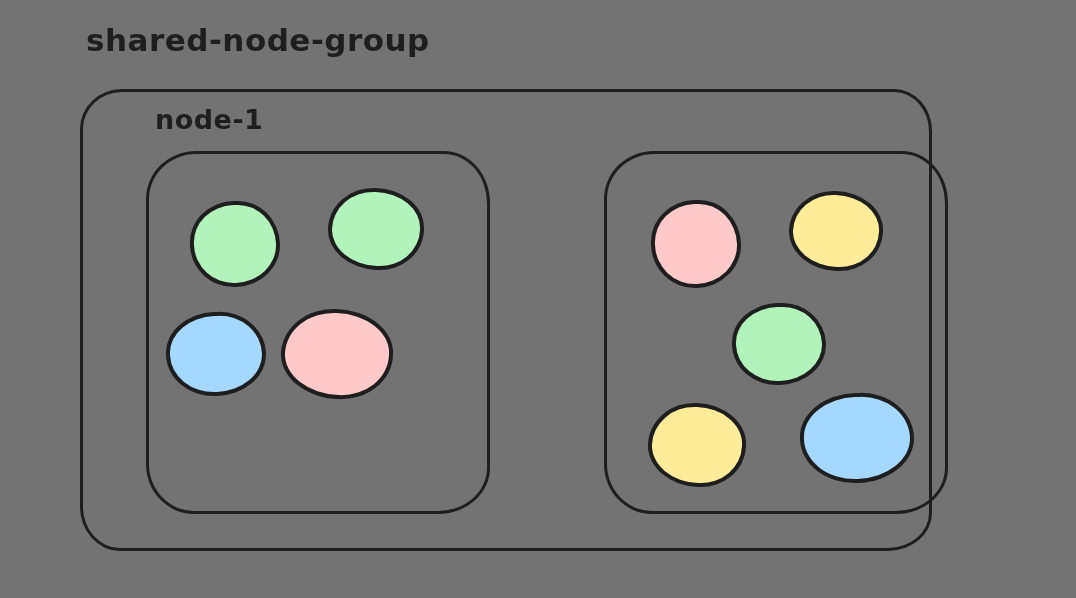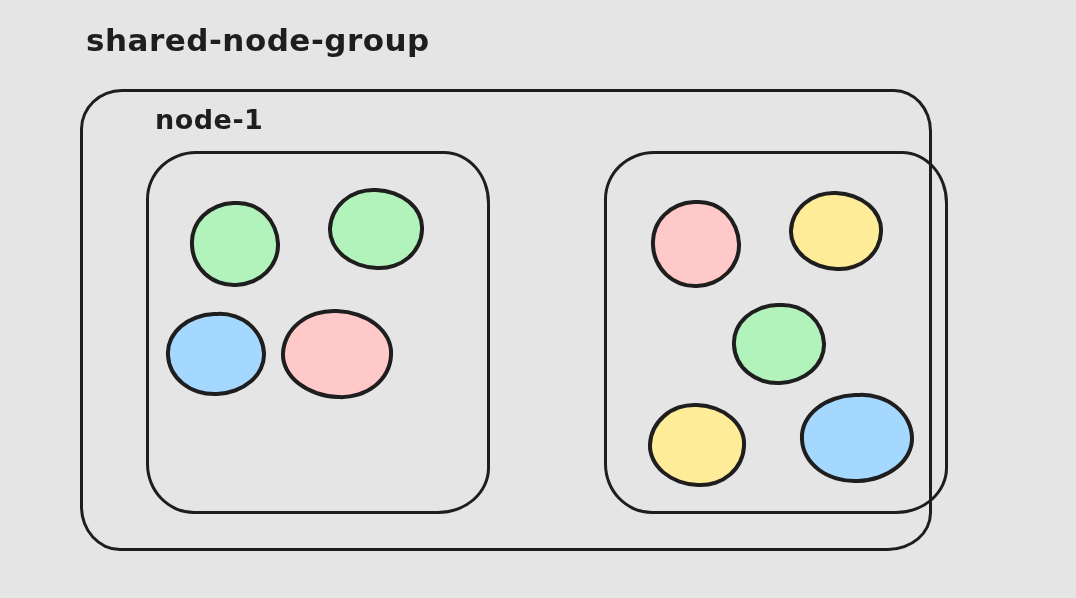--- a/index.html
+++ b/index.html
@@ -4,21 +4,21 @@
 <style>
   html, body {
     margin: 0;
     padding: 0;
     background: #ffffff;
   }
   .canvas {
     position: relative;
     width: 1076px;
     height: 598px;
-    background: #e5e5e5;
+    background: #737373;
     overflow: hidden;
     font-family: "DejaVu Sans", "Liberation Sans", sans-serif;
   }
   .diagram-title {
     position: absolute;
     left: 86px;
     top: 22px;
     font-size: 31px;
     font-weight: 600;
     color: #1e1e1e;

